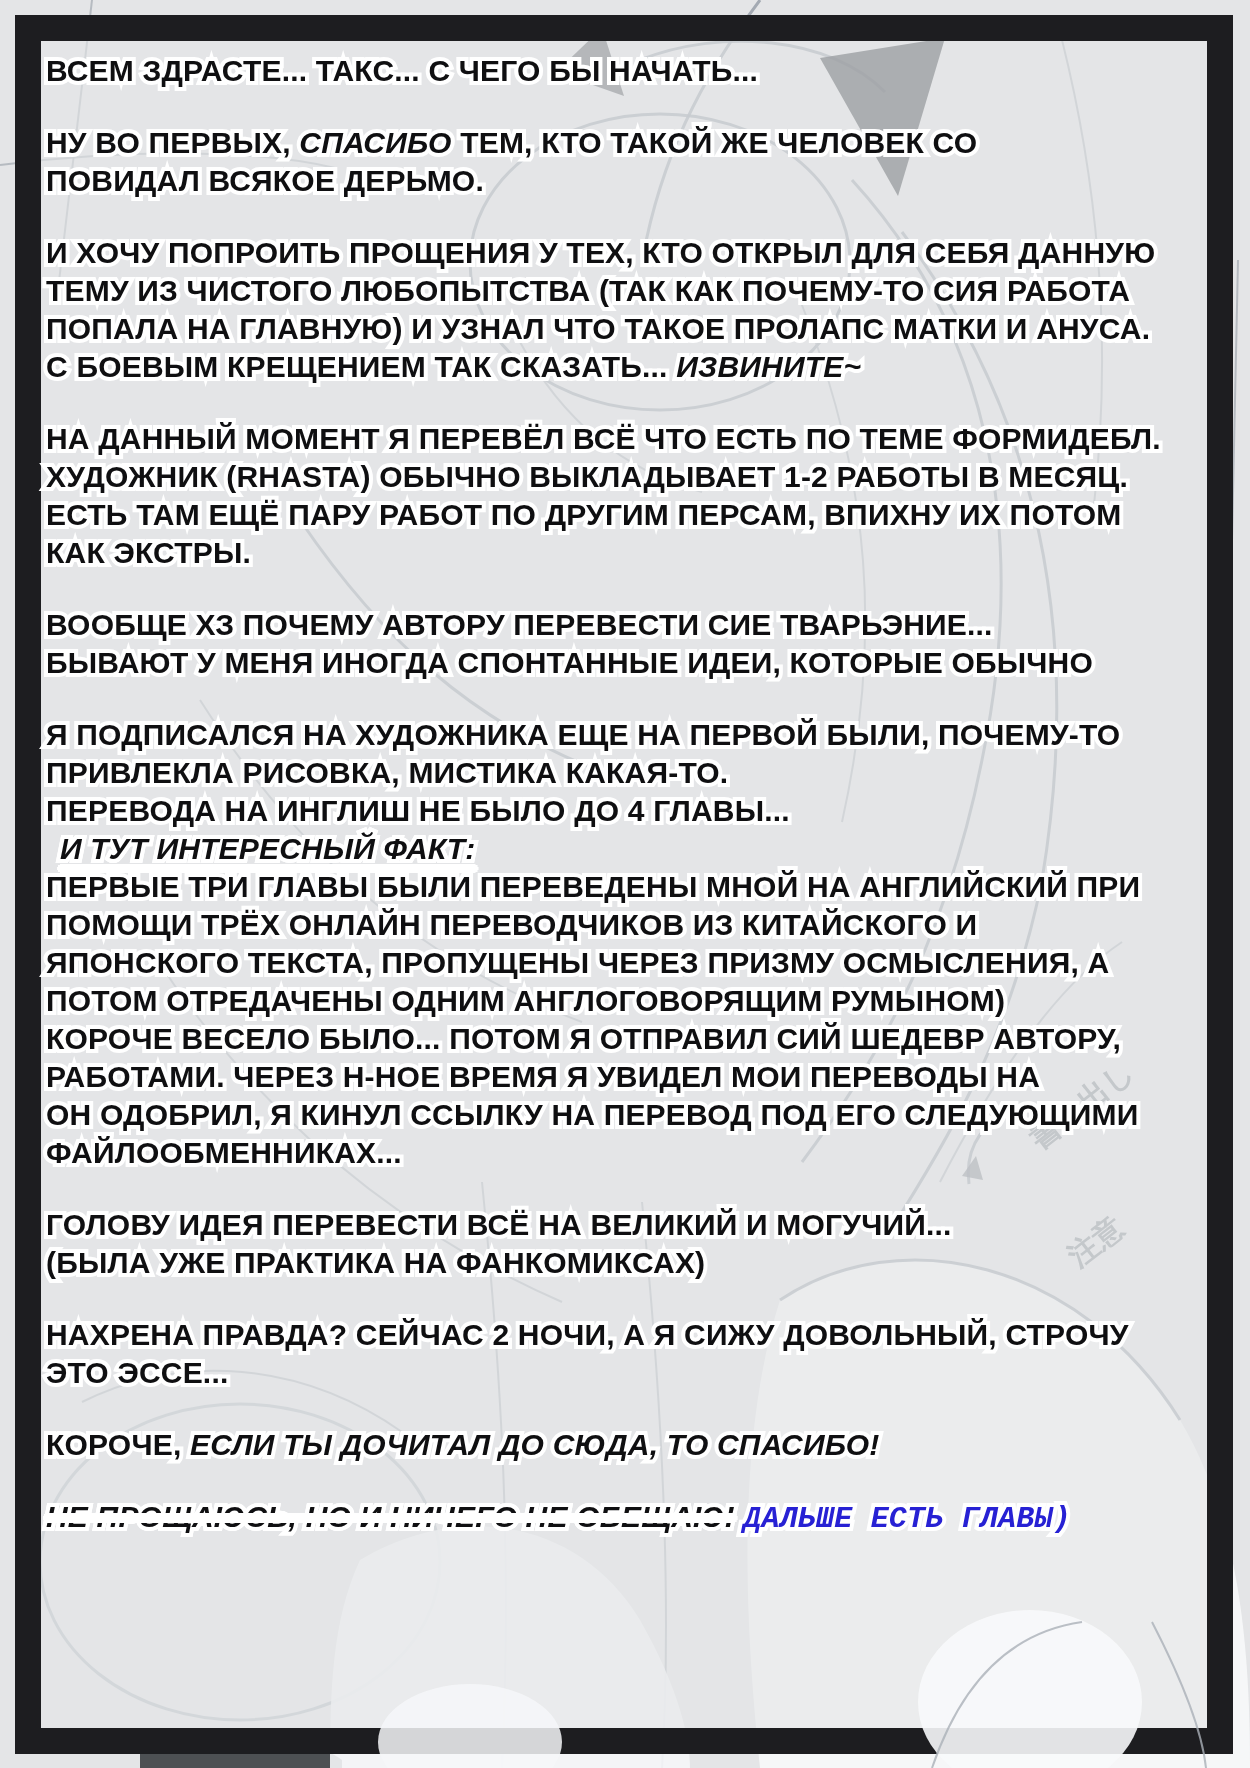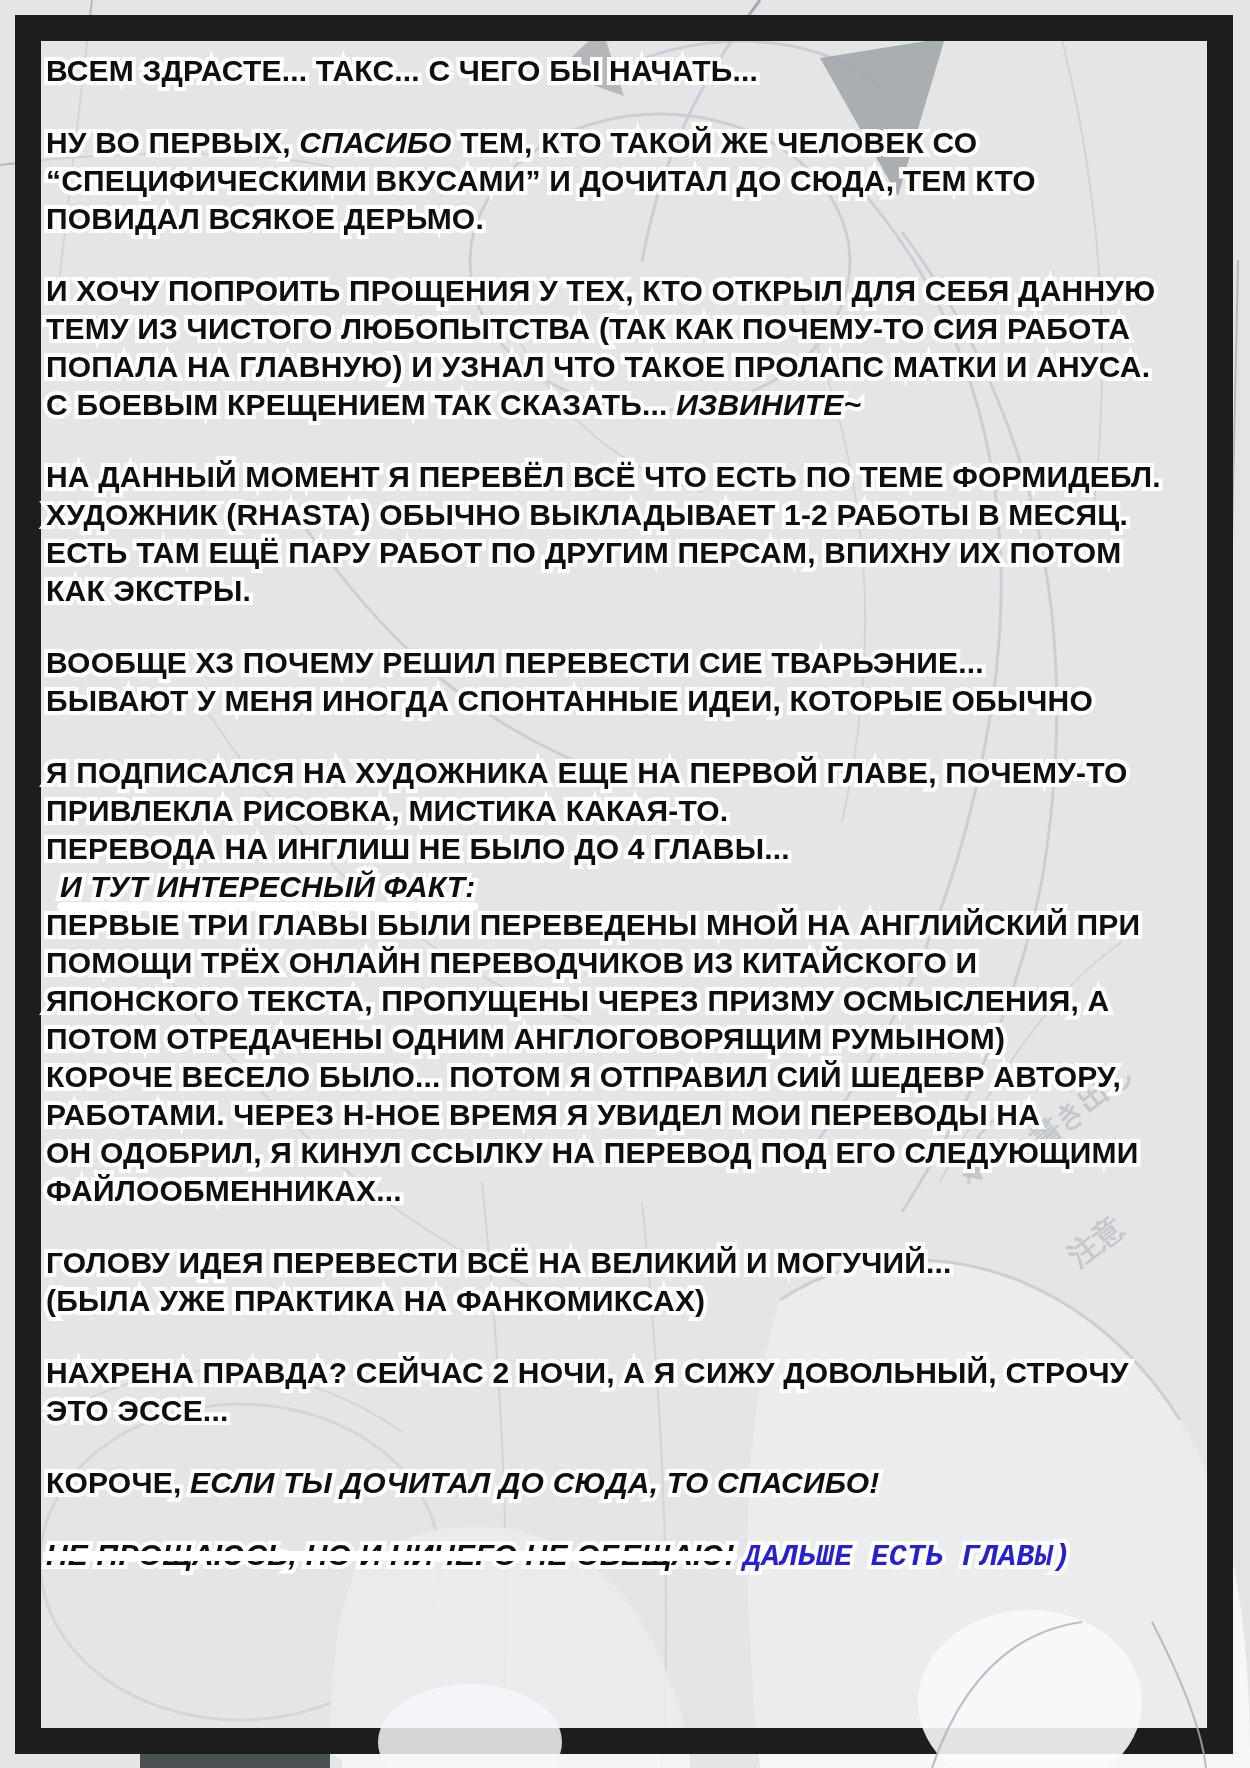--- a/index.html
+++ b/index.html
@@ -94,41 +94,40 @@
   <ellipse cx="470" cy="1742" rx="92" ry="58" fill="#f6f7f9" opacity="0.85"></ellipse>
   <path class="sk2" d="M1152,1622 C1182,1680 1202,1730 1206,1768"></path>
 </svg>
 
 <div class="note-text">
     <div class="para">
       <div class="line"><span class="run">ВСЕМ ЗДРАСТЕ... ТАКС... С ЧЕГО БЫ НАЧАТЬ...</span></div>
     </div>
     <div class="para">
       <div class="line"><span class="run">НУ ВО ПЕРВЫХ, </span><span class="run em">СПАСИБО</span><span class="run"> ТЕМ, КТО ТАКОЙ ЖЕ ЧЕЛОВЕК СО</span></div>
-      <div class="line"><span class="run">“СПЕЦИФИЧЕСКИМИ ВКУСАМИ” И ДОЧИТАЛ ДО СЮДА, ТЕМ КТО</span></div>
       <div class="line"><span class="run">ПОВИДАЛ ВСЯКОЕ ДЕРЬМО.</span></div>
     </div>
     <div class="para">
       <div class="line"><span class="run">И ХОЧУ ПОПРОИТЬ ПРОЩЕНИЯ У ТЕХ, КТО ОТКРЫЛ ДЛЯ СЕБЯ ДАННУЮ</span></div>
       <div class="line"><span class="run">ТЕМУ ИЗ ЧИСТОГО ЛЮБОПЫТСТВА (ТАК КАК ПОЧЕМУ-ТО СИЯ РАБОТА</span></div>
       <div class="line"><span class="run">ПОПАЛА НА ГЛАВНУЮ) И УЗНАЛ ЧТО ТАКОЕ ПРОЛАПС МАТКИ И АНУСА.</span></div>
       <div class="line"><span class="run">С БОЕВЫМ КРЕЩЕНИЕМ ТАК СКАЗАТЬ... </span><span class="run em">ИЗВИНИТЕ~</span></div>
     </div>
     <div class="para">
       <div class="line"><span class="run">НА ДАННЫЙ МОМЕНТ Я ПЕРЕВЁЛ ВСЁ ЧТО ЕСТЬ ПО ТЕМЕ ФОРМИДЕБЛ.</span></div>
       <div class="line"><span class="run">ХУДОЖНИК (RHASTA) ОБЫЧНО ВЫКЛАДЫВАЕТ 1-2 РАБОТЫ В МЕСЯЦ.</span></div>
       <div class="line"><span class="run">ЕСТЬ ТАМ ЕЩЁ ПАРУ РАБОТ ПО ДРУГИМ ПЕРСАМ, ВПИХНУ ИХ ПОТОМ</span></div>
       <div class="line"><span class="run">КАК ЭКСТРЫ.</span></div>
     </div>
     <div class="para">
-      <div class="line"><span class="run">ВООБЩЕ ХЗ ПОЧЕМУ РЕШИЛ ПЕРЕВЕСТИ СИЕ ТВАРЬЭНИЕ...</span></div>
+      <div class="line"><span class="run">ВООБЩЕ ХЗ ПОЧЕМУ АВТОРУ ПЕРЕВЕСТИ СИЕ ТВАРЬЭНИЕ...</span></div>
       <div class="line"><span class="run">БЫВАЮТ У МЕНЯ ИНОГДА СПОНТАННЫЕ ИДЕИ, КОТОРЫЕ ОБЫЧНО</span></div>
     </div>
     <div class="para">
-      <div class="line"><span class="run">Я ПОДПИСАЛСЯ НА ХУДОЖНИКА ЕЩЕ НА ПЕРВОЙ ГЛАВЕ, ПОЧЕМУ-ТО</span></div>
+      <div class="line"><span class="run">Я ПОДПИСАЛСЯ НА ХУДОЖНИКА ЕЩЕ НА ПЕРВОЙ БЫЛИ, ПОЧЕМУ-ТО</span></div>
       <div class="line"><span class="run">ПРИВЛЕКЛА РИСОВКА, МИСТИКА КАКАЯ-ТО.</span></div>
       <div class="line"><span class="run">ПЕРЕВОДА НА ИНГЛИШ НЕ БЫЛО ДО 4 ГЛАВЫ...</span></div>
       <div class="line"><span class="run em u">И ТУТ ИНТЕРЕСНЫЙ ФАКТ:</span></div>
       <div class="line"><span class="run">ПЕРВЫЕ ТРИ ГЛАВЫ БЫЛИ ПЕРЕВЕДЕНЫ МНОЙ НА АНГЛИЙСКИЙ ПРИ</span></div>
       <div class="line"><span class="run">ПОМОЩИ ТРЁХ ОНЛАЙН ПЕРЕВОДЧИКОВ ИЗ КИТАЙСКОГО И</span></div>
       <div class="line"><span class="run">ЯПОНСКОГО ТЕКСТА, ПРОПУЩЕНЫ ЧЕРЕЗ ПРИЗМУ ОСМЫСЛЕНИЯ, А</span></div>
       <div class="line"><span class="run">ПОТОМ ОТРЕДАЧЕНЫ ОДНИМ АНГЛОГОВОРЯЩИМ РУМЫНОМ)</span></div>
       <div class="line"><span class="run">КОРОЧЕ ВЕСЕЛО БЫЛО... ПОТОМ Я ОТПРАВИЛ СИЙ ШЕДЕВР АВТОРУ,</span></div>
       <div class="line"><span class="run">РАБОТАМИ. ЧЕРЕЗ Н-НОЕ ВРЕМЯ Я УВИДЕЛ МОИ ПЕРЕВОДЫ НА</span></div>
       <div class="line"><span class="run">ОН ОДОБРИЛ, Я КИНУЛ ССЫЛКУ НА ПЕРЕВОД ПОД ЕГО СЛЕДУЮЩИМИ</span></div>

